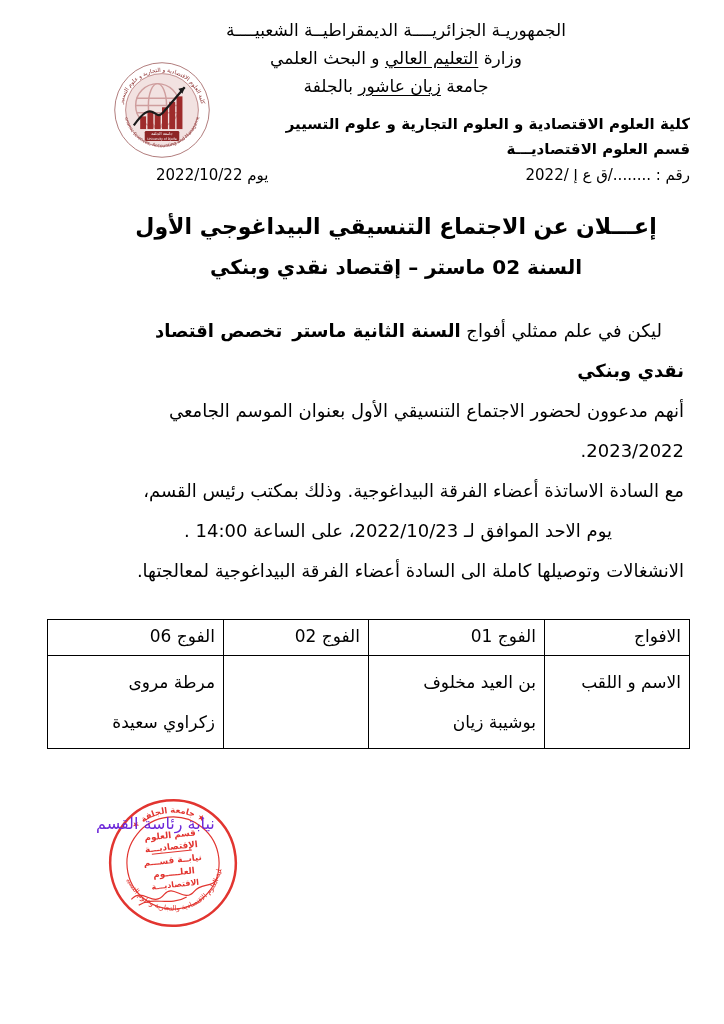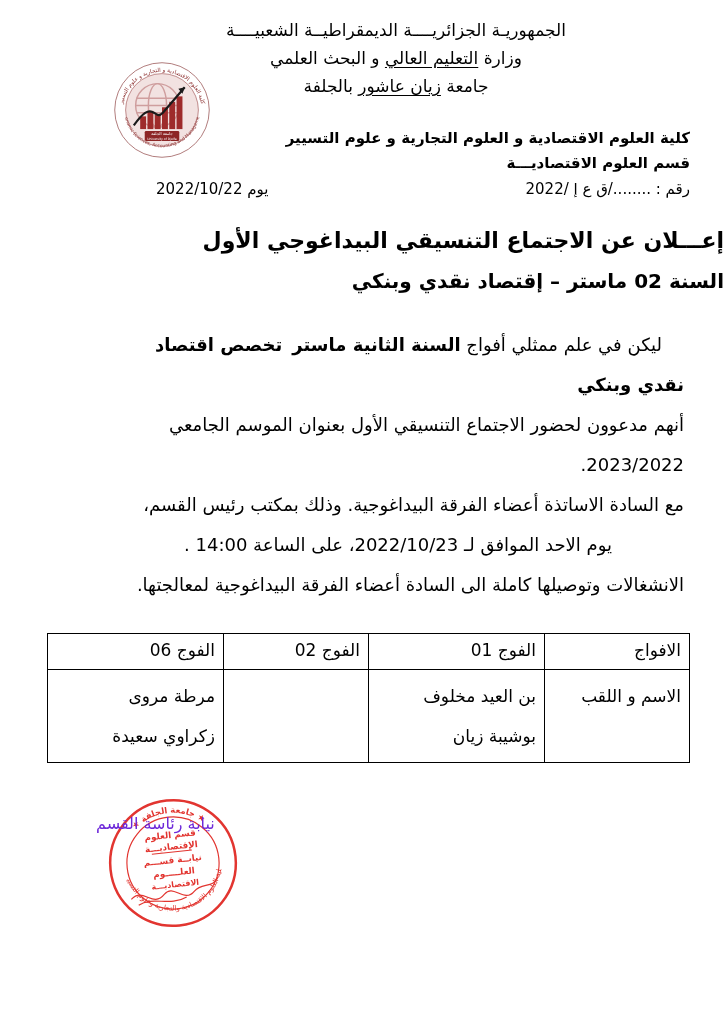--- a/index.html
+++ b/index.html
@@ -13,25 +13,25 @@
     overflow: hidden;
   }
   .page { position: relative; width: 656px; height: 1024px; padding-top: 16px; }
 
   
   .header-center { text-align: center; font-size: 17px; line-height: 28px; }
   .header-center .u { text-decoration: underline; text-underline-offset: 3px; }
 
   .logo-wrap { position: absolute; left: 44px; top: 58px; width: 100px; height: 104px; }
 
-  .faculty-block { margin-top: 26px; padding: 0 34px; text-align: right; font-weight: bold; font-size: 15px; line-height: 25px; }
+  .faculty-block { margin-top: 12px; padding: 0 34px; text-align: right; font-weight: bold; font-size: 15px; line-height: 25px; }
   .ref-row { display: flex; justify-content: space-between; padding: 0 34px 0 88px; margin-top: 4px; font-size: 15px; }
 
   
-  .title-block { margin-top: 30px; }
+  .title-block { text-align: center; margin-top: 30px; }
   .title-main { font-size: 22px; font-weight: bold; }
   .title-sub  { font-size: 20px; font-weight: bold; margin-top: 16px; }
 
   
   .body-block { margin-top: 32px; padding: 0 40px 0 44px; font-size: 18px; line-height: 40px; text-align: right; }
   .body-line.indent { text-indent: 22px; }
   .body-line .b { font-weight: bold; }
   .body-line.center { text-align: center; font-weight: normal; }
 
   

